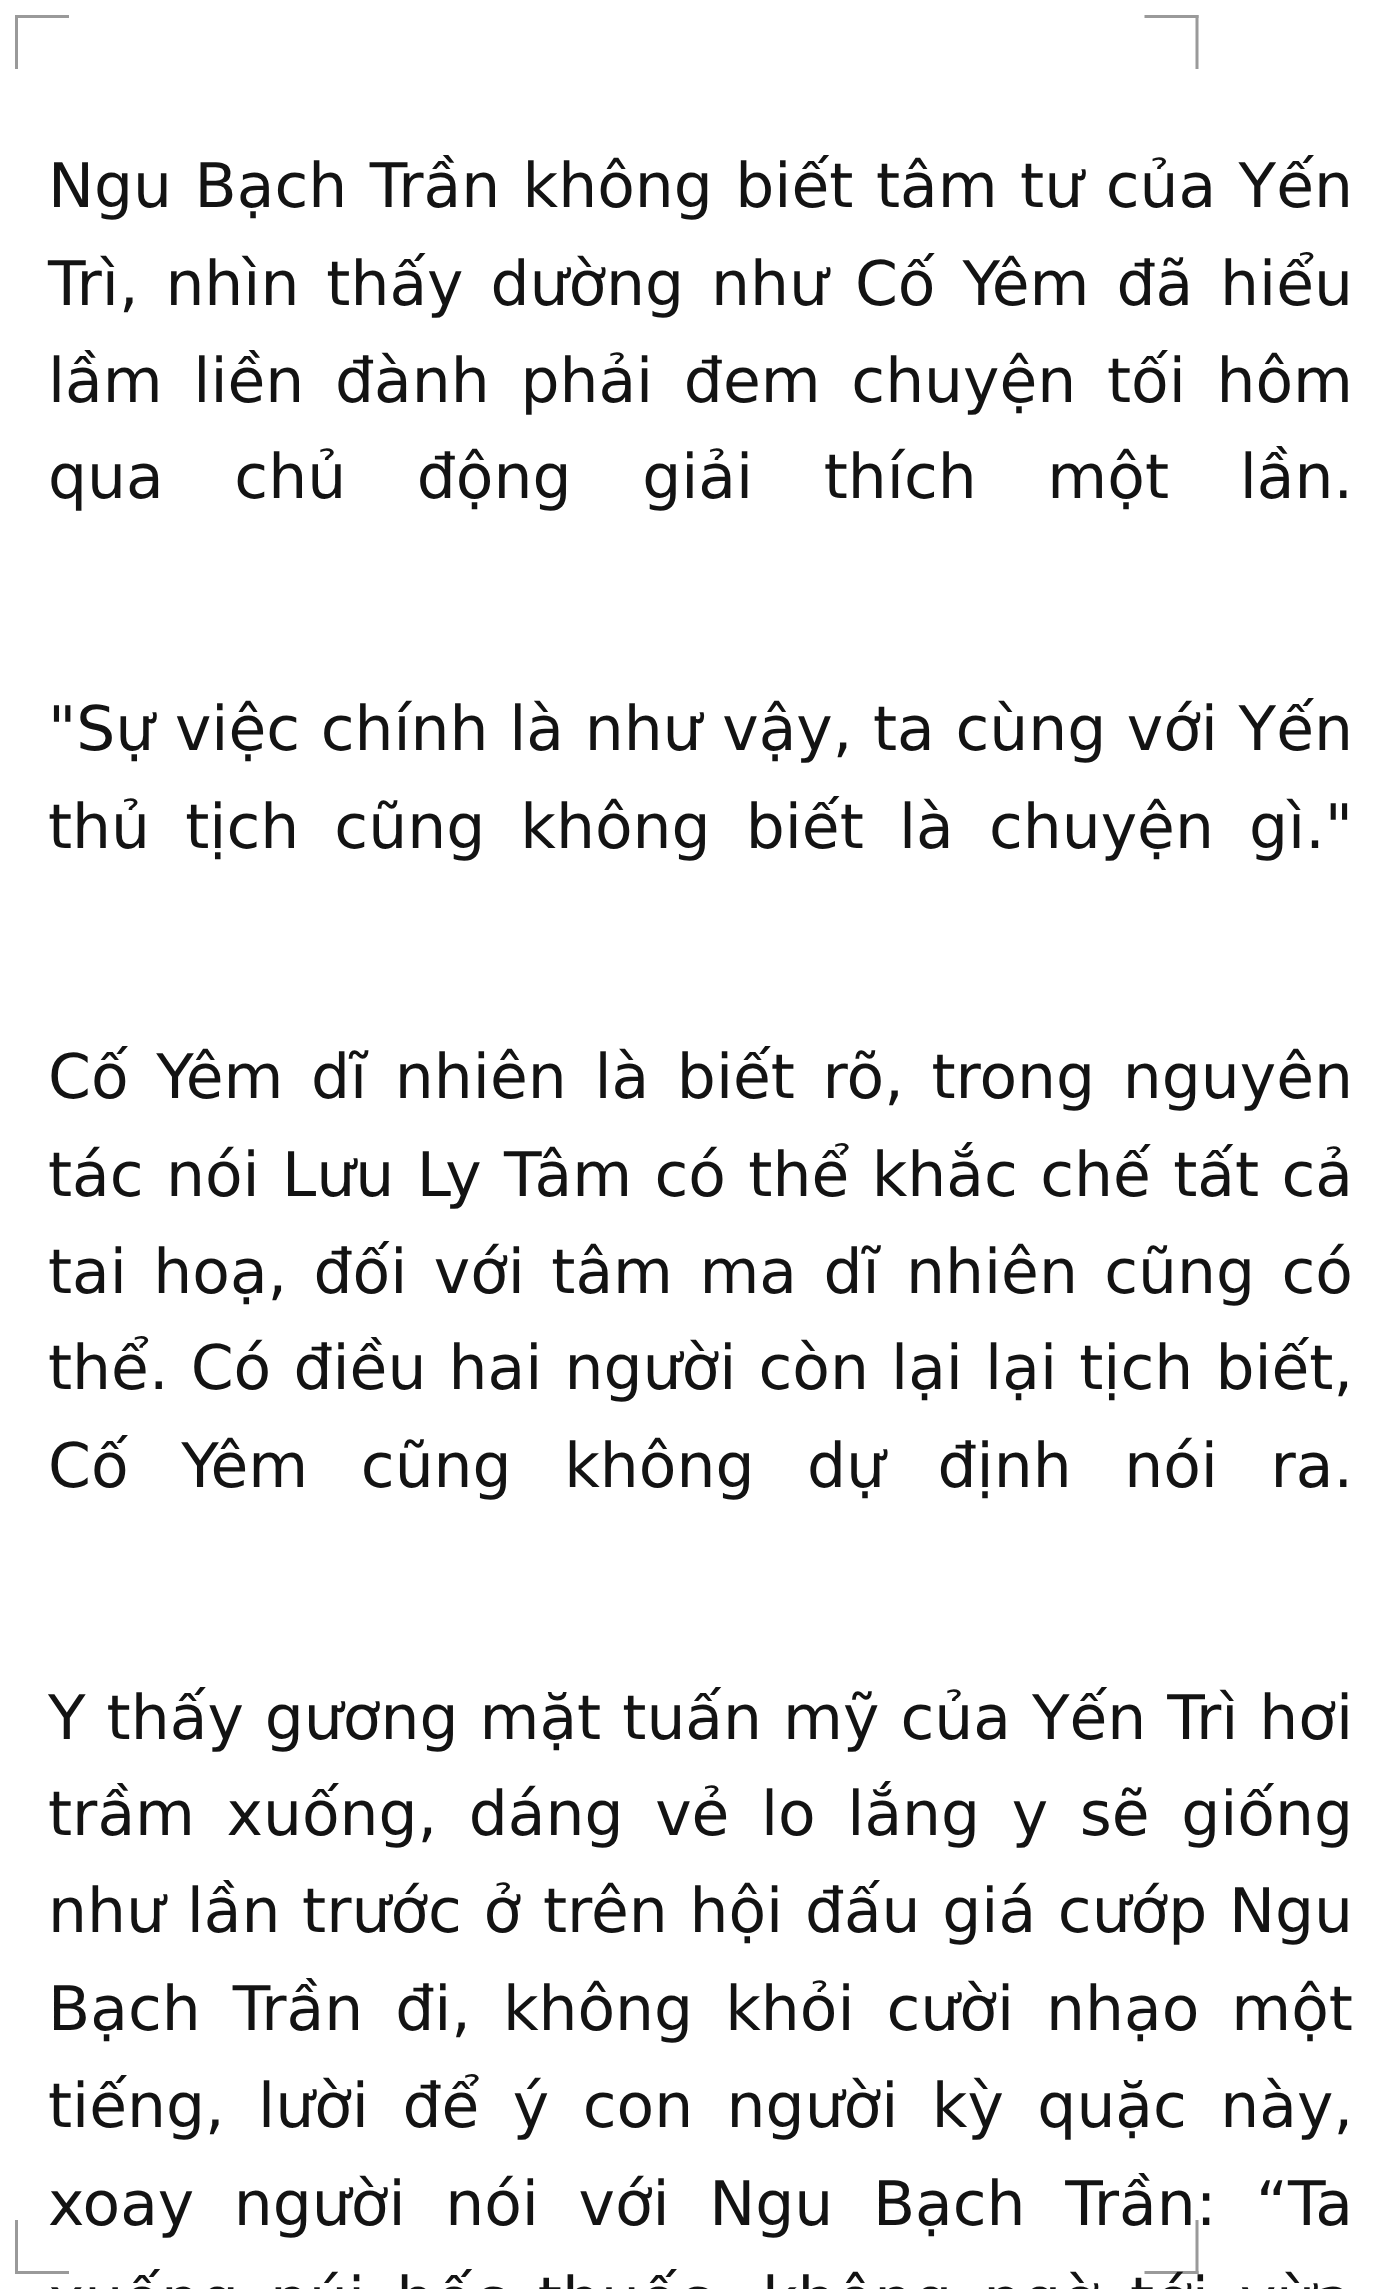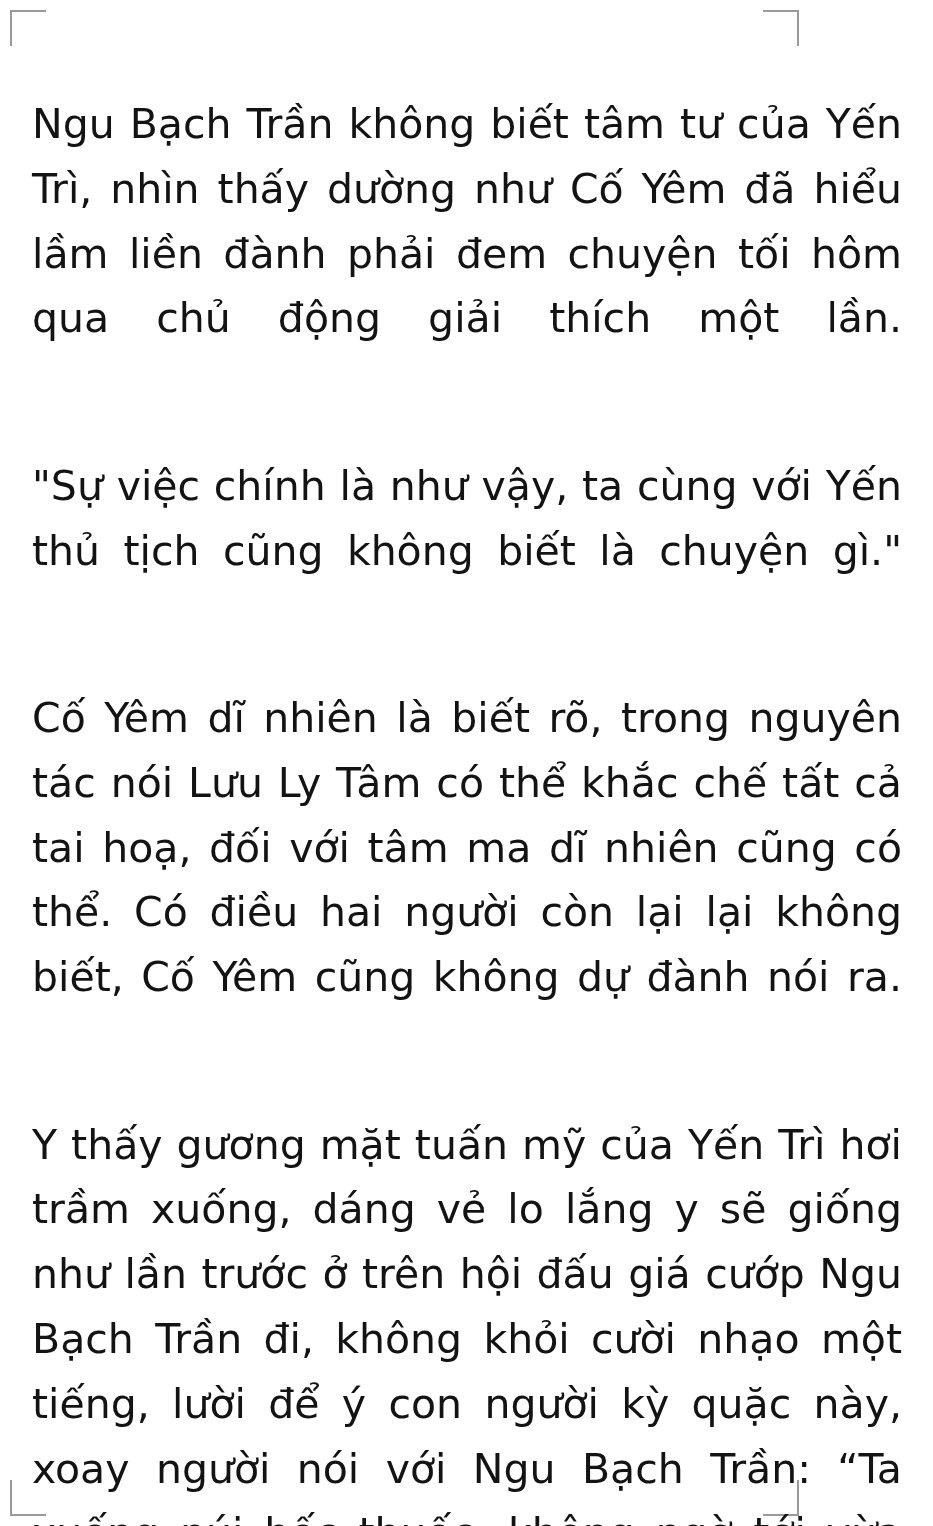--- a/index.html
+++ b/index.html
@@ -68,17 +68,17 @@
 <div class="page">
 
   <div class="corner tl"></div>
   <div class="corner tr"></div>
   <div class="corner bl"></div>
   <div class="corner br"></div>
 
   <div class="content">
     <p class="para">Ngu Bạch Trần không biết tâm tư của Yến Trì, nhìn thấy dường như Cố Yêm đã hiểu lầm liền đành phải đem chuyện tối hôm qua chủ động giải thích một lần.</p>
     <p class="para">"Sự việc chính là như vậy, ta cùng với Yến thủ tịch cũng không biết là chuyện gì."</p>
-    <p class="para">Cố Yêm dĩ nhiên là biết rõ, trong nguyên tác nói Lưu Ly Tâm có thể khắc chế tất cả tai hoạ, đối với tâm ma dĩ nhiên cũng có thể. Có điều hai người còn lại lại không biết, Cố Yêm cũng không dự đành nói ra.</p>
+    <p class="para">Cố Yêm dĩ nhiên là biết rõ, trong nguyên tác nói Lưu Ly Tâm có thể khắc chế tất cả tai hoạ, đối với tâm ma dĩ nhiên cũng có thể. Có điều hai người còn lại lại tịch biết, Cố Yêm cũng không dự định nói ra.</p>
     <p class="para">Y thấy gương mặt tuấn mỹ của Yến Trì hơi trầm xuống, dáng vẻ lo lắng y sẽ giống như lần trước ở trên hội đấu giá cướp Ngu Bạch Trần đi, không khỏi cười nhạo một tiếng, lười để ý con người kỳ quặc này, xoay người nói với Ngu Bạch Trần: “Ta xuống núi bốc thuốc, không ngờ tới vừa lúc gặp ngươi."</p>
   </div>
 
 </div>
 
 </body></html>

